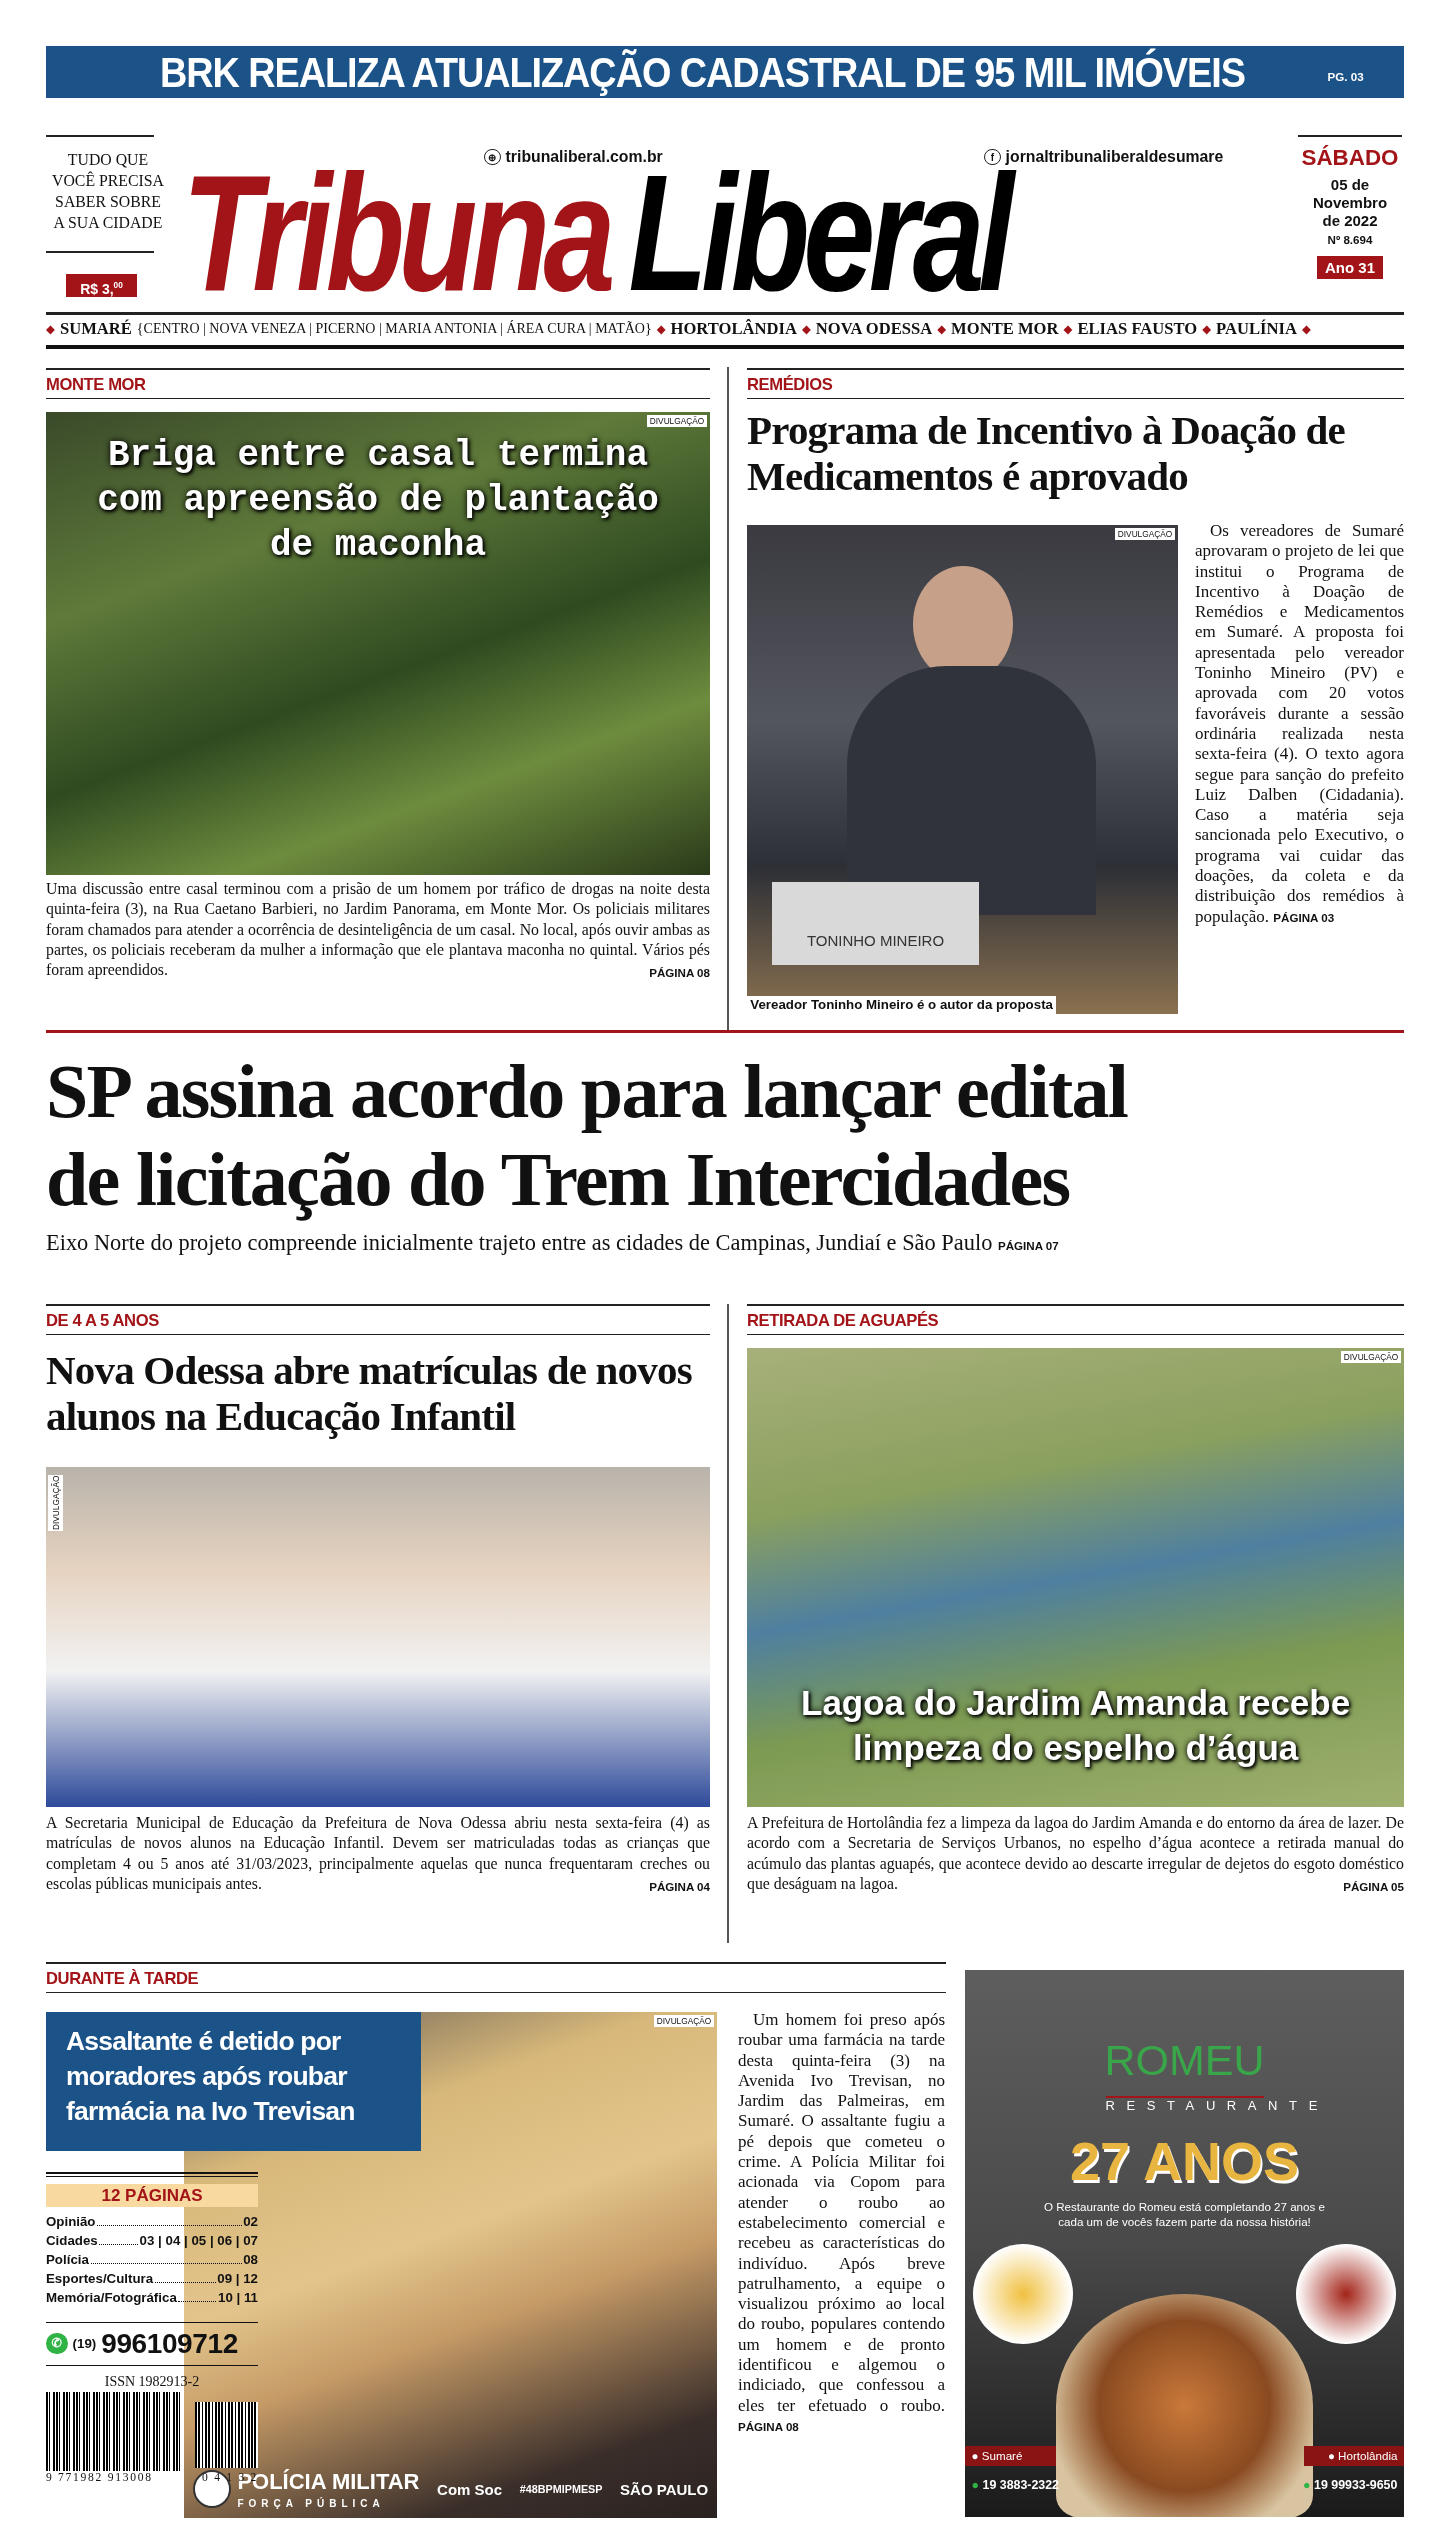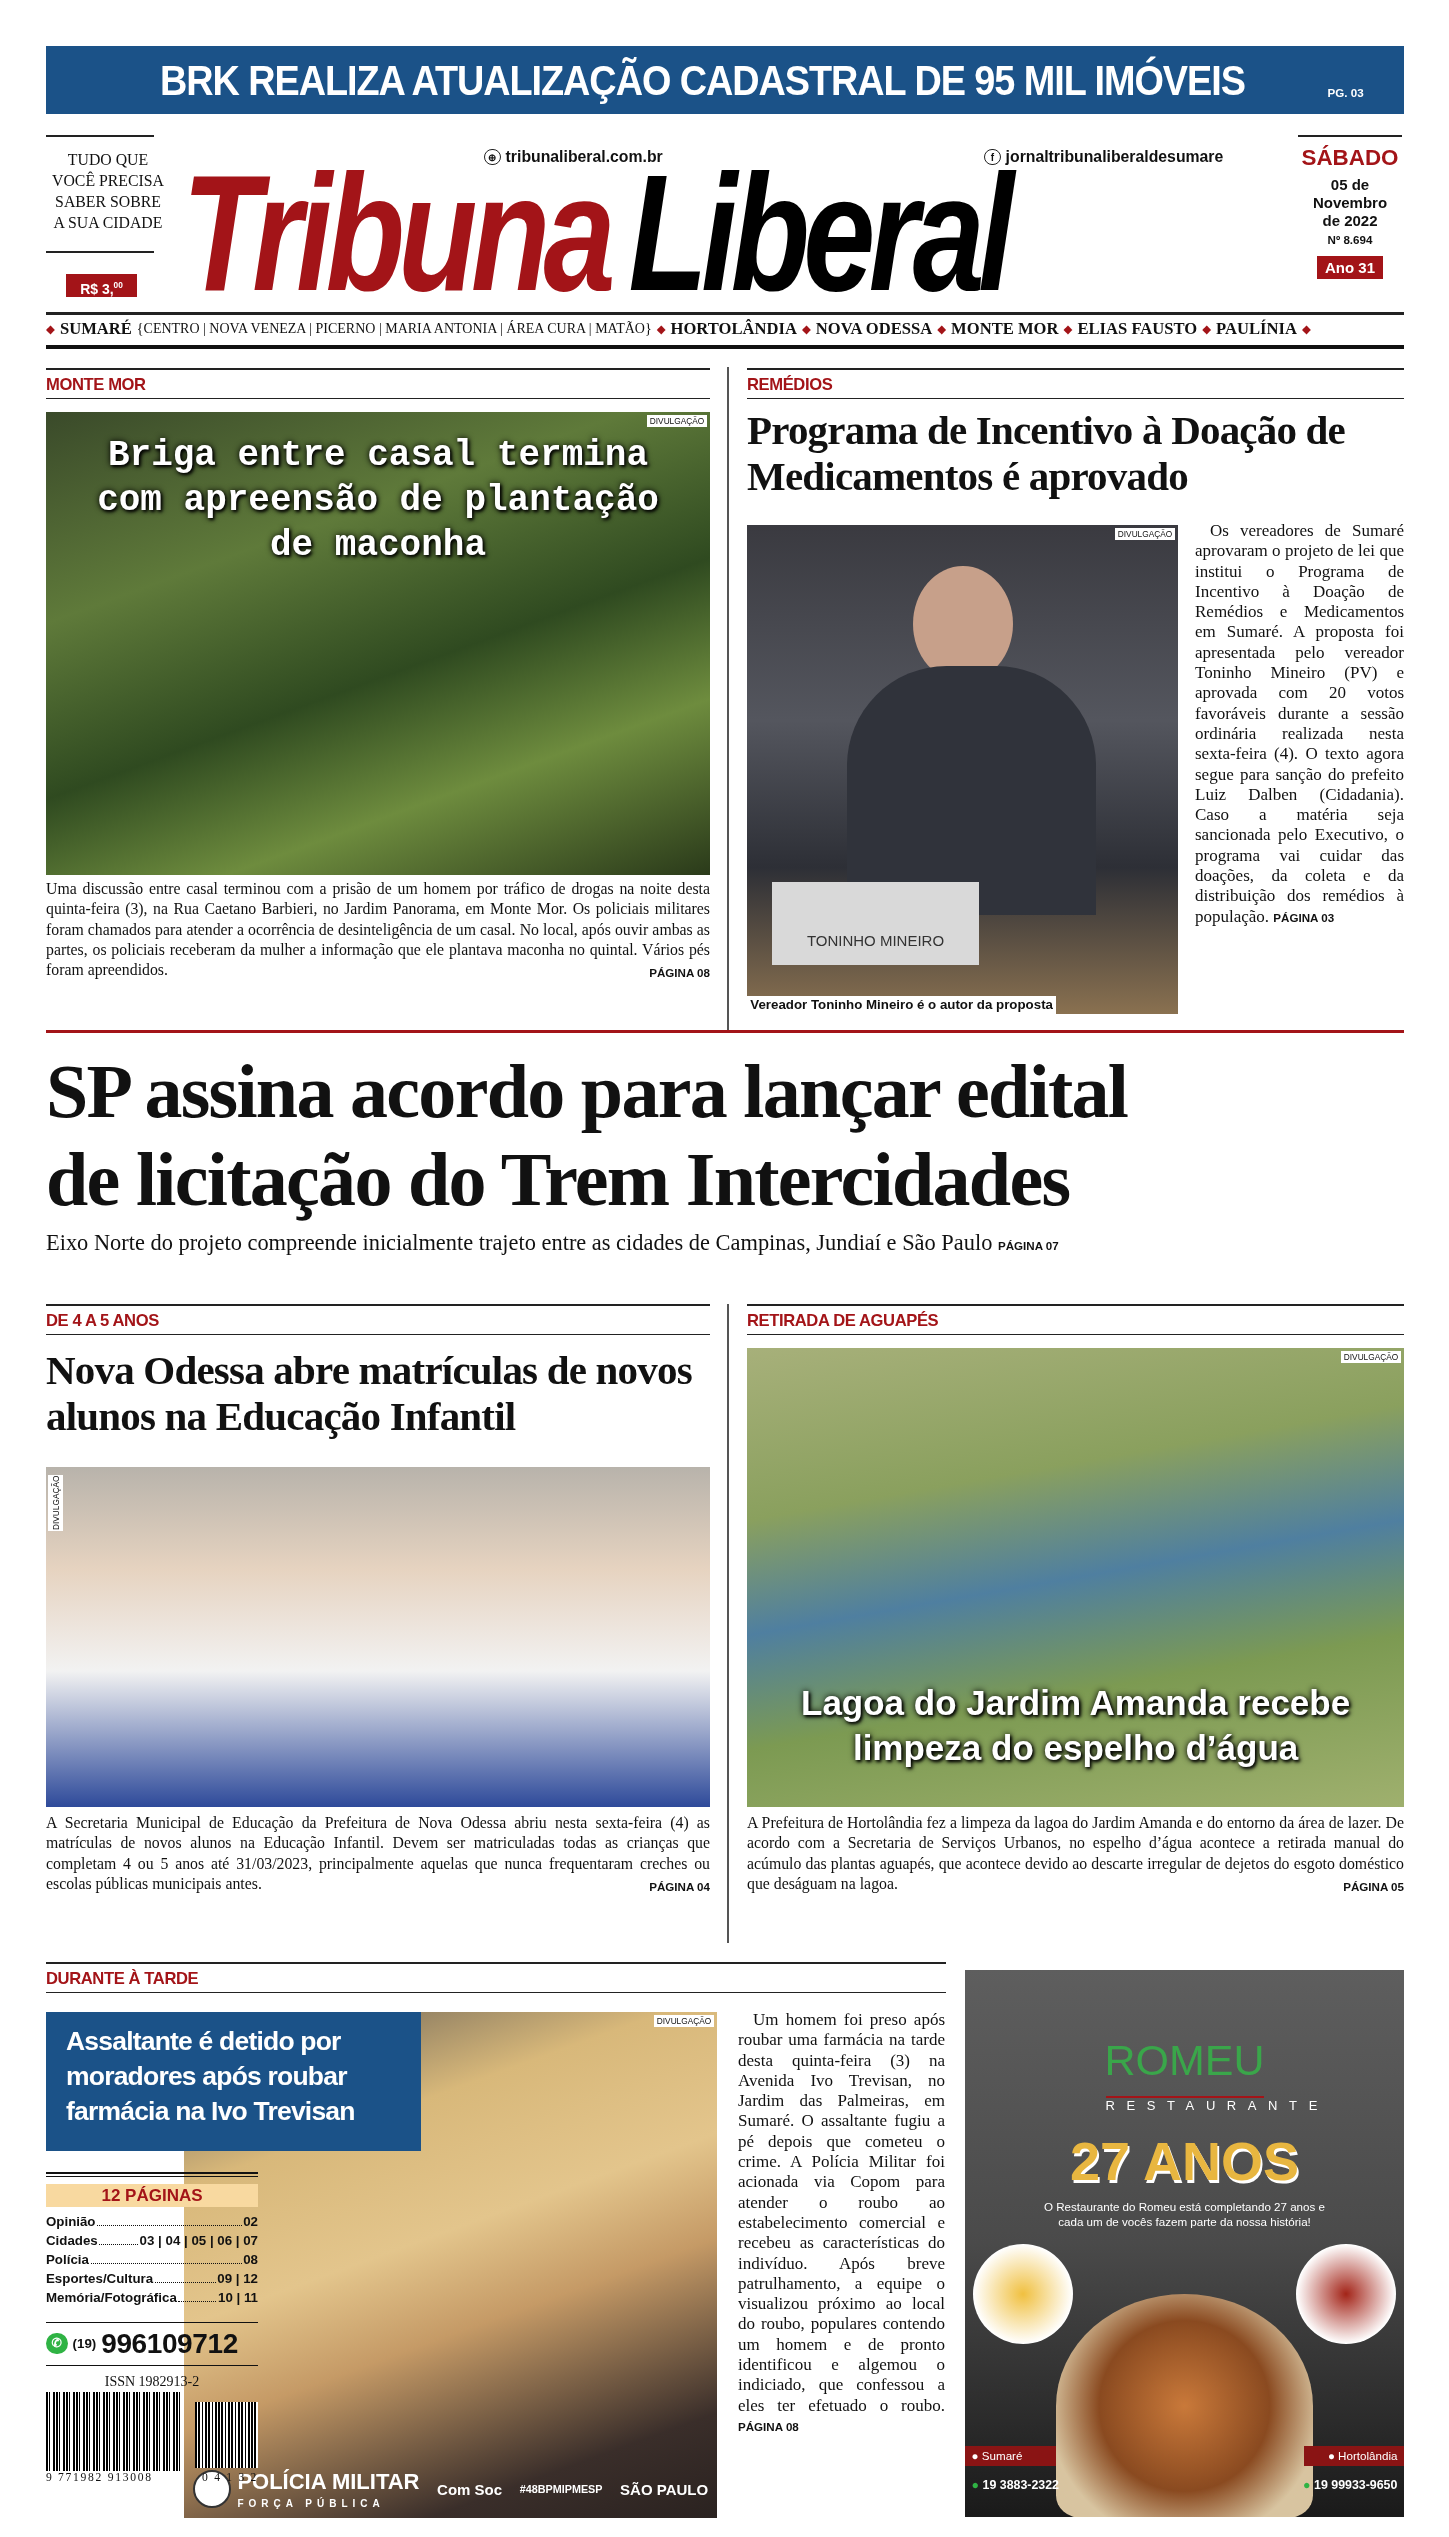--- a/index.html
+++ b/index.html
@@ -1,18 +1,18 @@
 <!DOCTYPE html>
 <html style="font-size:13.3px"><head>
 <meta charset="utf-8">
 <style>
   * { box-sizing: border-box; margin: 0; padding: 0; }
   body { width: 1449px; height: 2538px; background: #fff; font-family: "Liberation Serif", serif; color: #111; position: relative; overflow: hidden; }
   .abs { position: absolute; }
-  .topbanner { left: 46px; top: 46px; width: 1358px; height: 68px; background: #1b5288; color: #fff; display: flex; align-items: center; justify-content: center; }
+  .topbanner { left: 46px; top: 46px; width: 1358px; height: 52px; background: #1b5288; color: #fff; display: flex; align-items: center; justify-content: center; }
   .topbanner .hl { font-family: "Liberation Sans", sans-serif; font-weight: bold; font-size: 43px; letter-spacing: -1.2px; transform: scaleX(0.88); white-space: nowrap; }
   .topbanner .pg { font-family: "Liberation Sans", sans-serif; font-weight: bold; font-size: 11.6px; margin-left: 8.3px; align-self: flex-end; margin-bottom: 15px; }
   .hr { background: #222; }
   .tagline { left: 46px; top: 149px; width: 124px; text-align: center; font-size: 15.8px; line-height: 21px; }
   .price { left: 66px; top: 274px; width: 71px; height: 23px; background: #a31418; color: #fff; text-align: center; font-family: "Liberation Sans", sans-serif; font-weight: bold; font-size: 14px; line-height: 23px; }
   .price sup { font-size: 8.3px; }
   .logo { left: 182px; top: 137px; height: 166px; display: flex; align-items: flex-end; font-family: "Liberation Sans", sans-serif; font-weight: bold; font-style: italic; font-size: 166px; letter-spacing: -8.3px; line-height: 141px; transform: scaleX(0.78); transform-origin: left bottom; white-space: nowrap; }
   .logo .a { color: #a31418; } .logo .b { color: #000; margin-left: 25px; }
   .url { font-family: "Liberation Sans", sans-serif; font-weight: bold; font-size: 15.8px; display: flex; align-items: center; gap: 5px; }
   .circ { width: 16.6px; height: 16.6px; border: 1.2px solid #222; border-radius: 50%; display: inline-flex; align-items: center; justify-content: center; font-size: 10px; }

